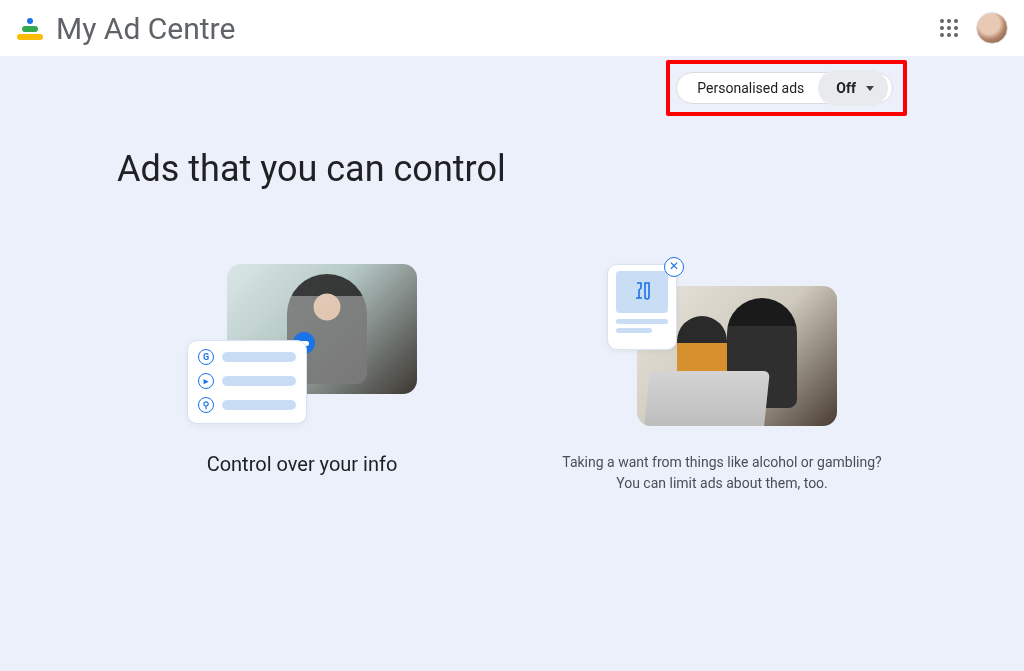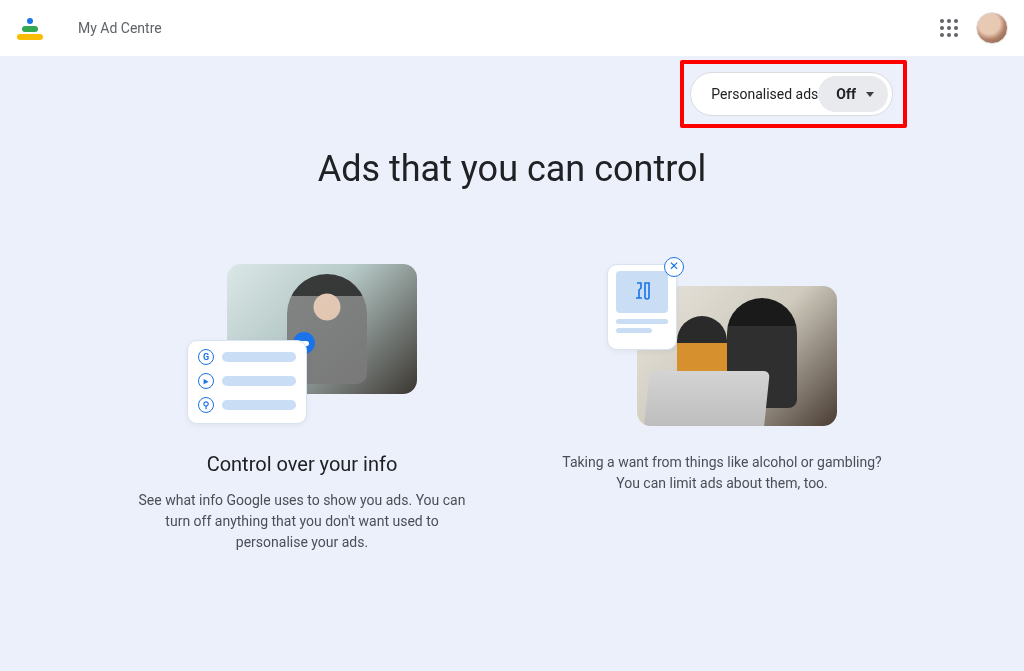--- a/index.html
+++ b/index.html
@@ -19,37 +19,37 @@
   html,body{margin:0;padding:0;font-family:"Google Sans",Roboto,Arial,sans-serif;background:#fff;color:var(--text-900);}
   body{width:1024px;height:671px;overflow:hidden;position:relative;}
   
   .header{height:56px;display:flex;align-items:center;justify-content:space-between;padding:0 16px;background:#fff;}
   .header-left{display:flex;align-items:center;gap:12px;}
   .app-logo{width:28px;height:28px;position:relative;}
   .app-logo .bar{position:absolute;border-radius:3px;}
   .app-logo .bar.b1{width:26px;height:6px;background:#fbbc04;left:1px;top:20px;}
   .app-logo .bar.b2{width:16px;height:6px;background:#34a853;left:6px;top:12px;}
   .app-logo .dot{position:absolute;width:6px;height:6px;border-radius:50%;background:#1a73e8;left:11px;top:4px;}
-  .app-title{font-size:14px;font-weight:400;color:var(--text-600);margin-left:22px;}
+  .app-title{font-size:30px;font-weight:400;color:var(--text-600);}
   .header-right{display:flex;align-items:center;gap:18px;}
   .apps-icon{display:grid;grid-template-columns:repeat(3,4px);grid-template-rows:repeat(3,4px);gap:3px;cursor:pointer;}
   .apps-icon span{width:4px;height:4px;background:var(--text-600);border-radius:50%;}
   .avatar{width:32px;height:32px;border-radius:50%;background:radial-gradient(circle at 40% 35%, #e8c9b3 0 40%, #b5836b 60%, #6b4a38 100%);border:1px solid #e0e0e0;cursor:pointer;}
   
   .page{height:615px;background:var(--page-bg);overflow:hidden;}
   .content{width:790px;margin:0 auto;display:flex;flex-direction:column;align-items:center;position:relative;}
   
   .highlight-box{position:absolute;top:4px;right:0;border:4px solid var(--accent);padding:8px 10px 8px 6px;border-radius:2px;}
-  .pads-control{display:flex;align-items:center;background:#fff;border:1px solid var(--border);border-radius:999px;height:44px;padding:4px 4px 4px 20px;}
+  .pads-control{display:flex;align-items:center;background:#fff;border:1px solid var(--border);border-radius:999px;height:32px;padding:4px 4px 4px 20px;gap:14px;}
   .pads-label{font-size:14px;color:var(--text-900);}
   .pads-pill{display:flex;align-items:center;gap:10px;background:var(--pill-bg);border-radius:999px;height:36px;padding:0 14px 0 18px;cursor:pointer;}
   .pads-pill-text{font-size:14px;color:var(--text-900);font-weight:bold;}
   .pads-caret{width:0;height:0;border-left:4px solid transparent;border-right:4px solid transparent;border-top:5px solid var(--text-700);}
   
-  .hero{margin-top:92px;text-align:center;display:flex;flex-direction:column;align-items:center;width:100%;}
+  .hero{margin-top:92px;text-align:center;display:flex;flex-direction:row;align-items:center;width:100%;}
   .hero-title{font-size:36px;font-weight:400;color:var(--text-900);margin:0 0 18px;}
   .hero-sub{font-size:16px;line-height:1.6;color:#4a4f56;max-width:760px;margin:0 0 28px;}
   .get-started{display:inline-flex;align-items:center;justify-content:center;height:38px;padding:0 24px;border:1px solid var(--border);border-radius:999px;background:#fff;color:var(--blue);font-size:14px;font-weight:500;cursor:pointer;}
   
   .features{display:flex;gap:80px;margin-top:56px;width:100%;justify-content:center;}
   .feature{display:flex;flex-direction:column;align-items:center;width:340px;text-align:center;}
   .illus{width:250px;height:170px;position:relative;margin-bottom:18px;}
   .photo{position:absolute;border-radius:14px;overflow:hidden;}
   .card{position:absolute;background:#fff;border:1px solid #d8e2f0;border-radius:10px;box-shadow:0 2px 6px rgba(0,0,0,.05);}
   .feature-title{font-size:20px;font-weight:400;color:var(--text-900);margin:0 0 14px;}
@@ -136,21 +136,20 @@
               <div class="list-icon">▸</div>
               <div class="list-bar"></div>
             </div>
             <div class="list-row">
               <div class="list-icon">⚲</div>
               <div class="list-bar"></div>
             </div>
           </div>
         </div>
         <h3 class="feature-title">Control over your info</h3>
-        <p class="feature-desc">See what info Google uses to show you ads. You can turn off anything that you don't want used to personalise your ads.</p>
       </div>
 
       <div class="feature">
         <div class="illus illus-2">
           <div class="photo">
             <div class="p2"></div>
             <div class="p1"></div>
             <div class="laptop"></div>
           </div>
           <div class="card topic-card">

